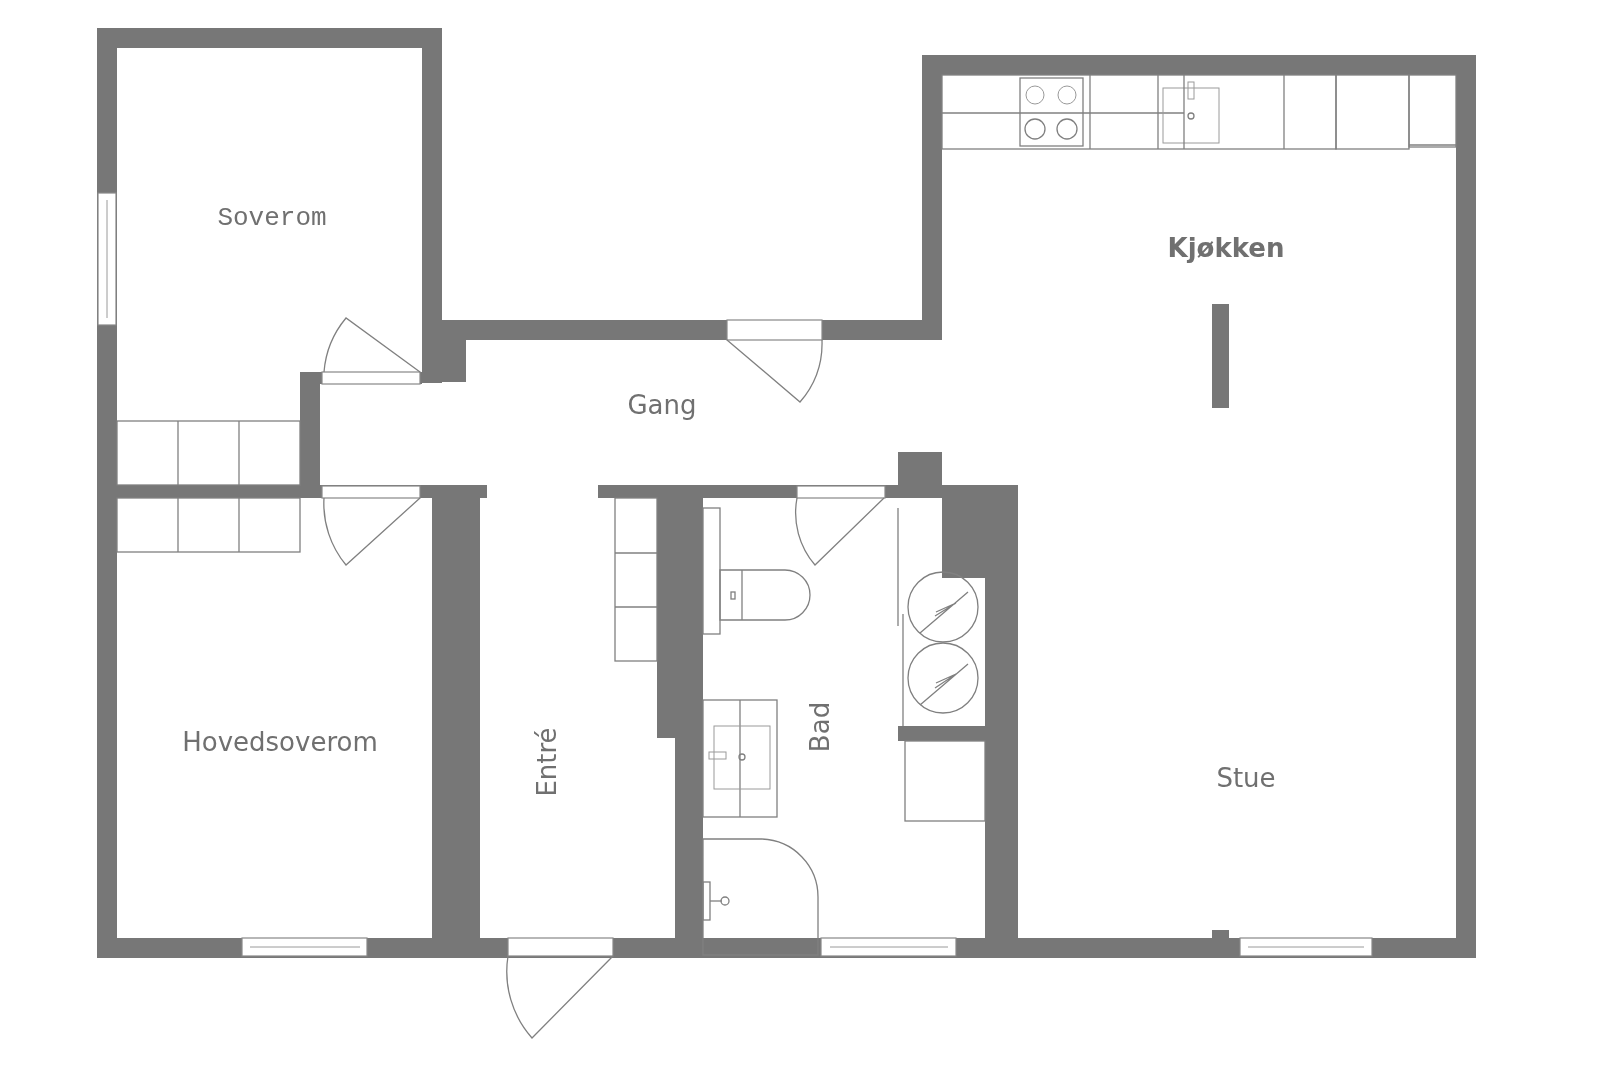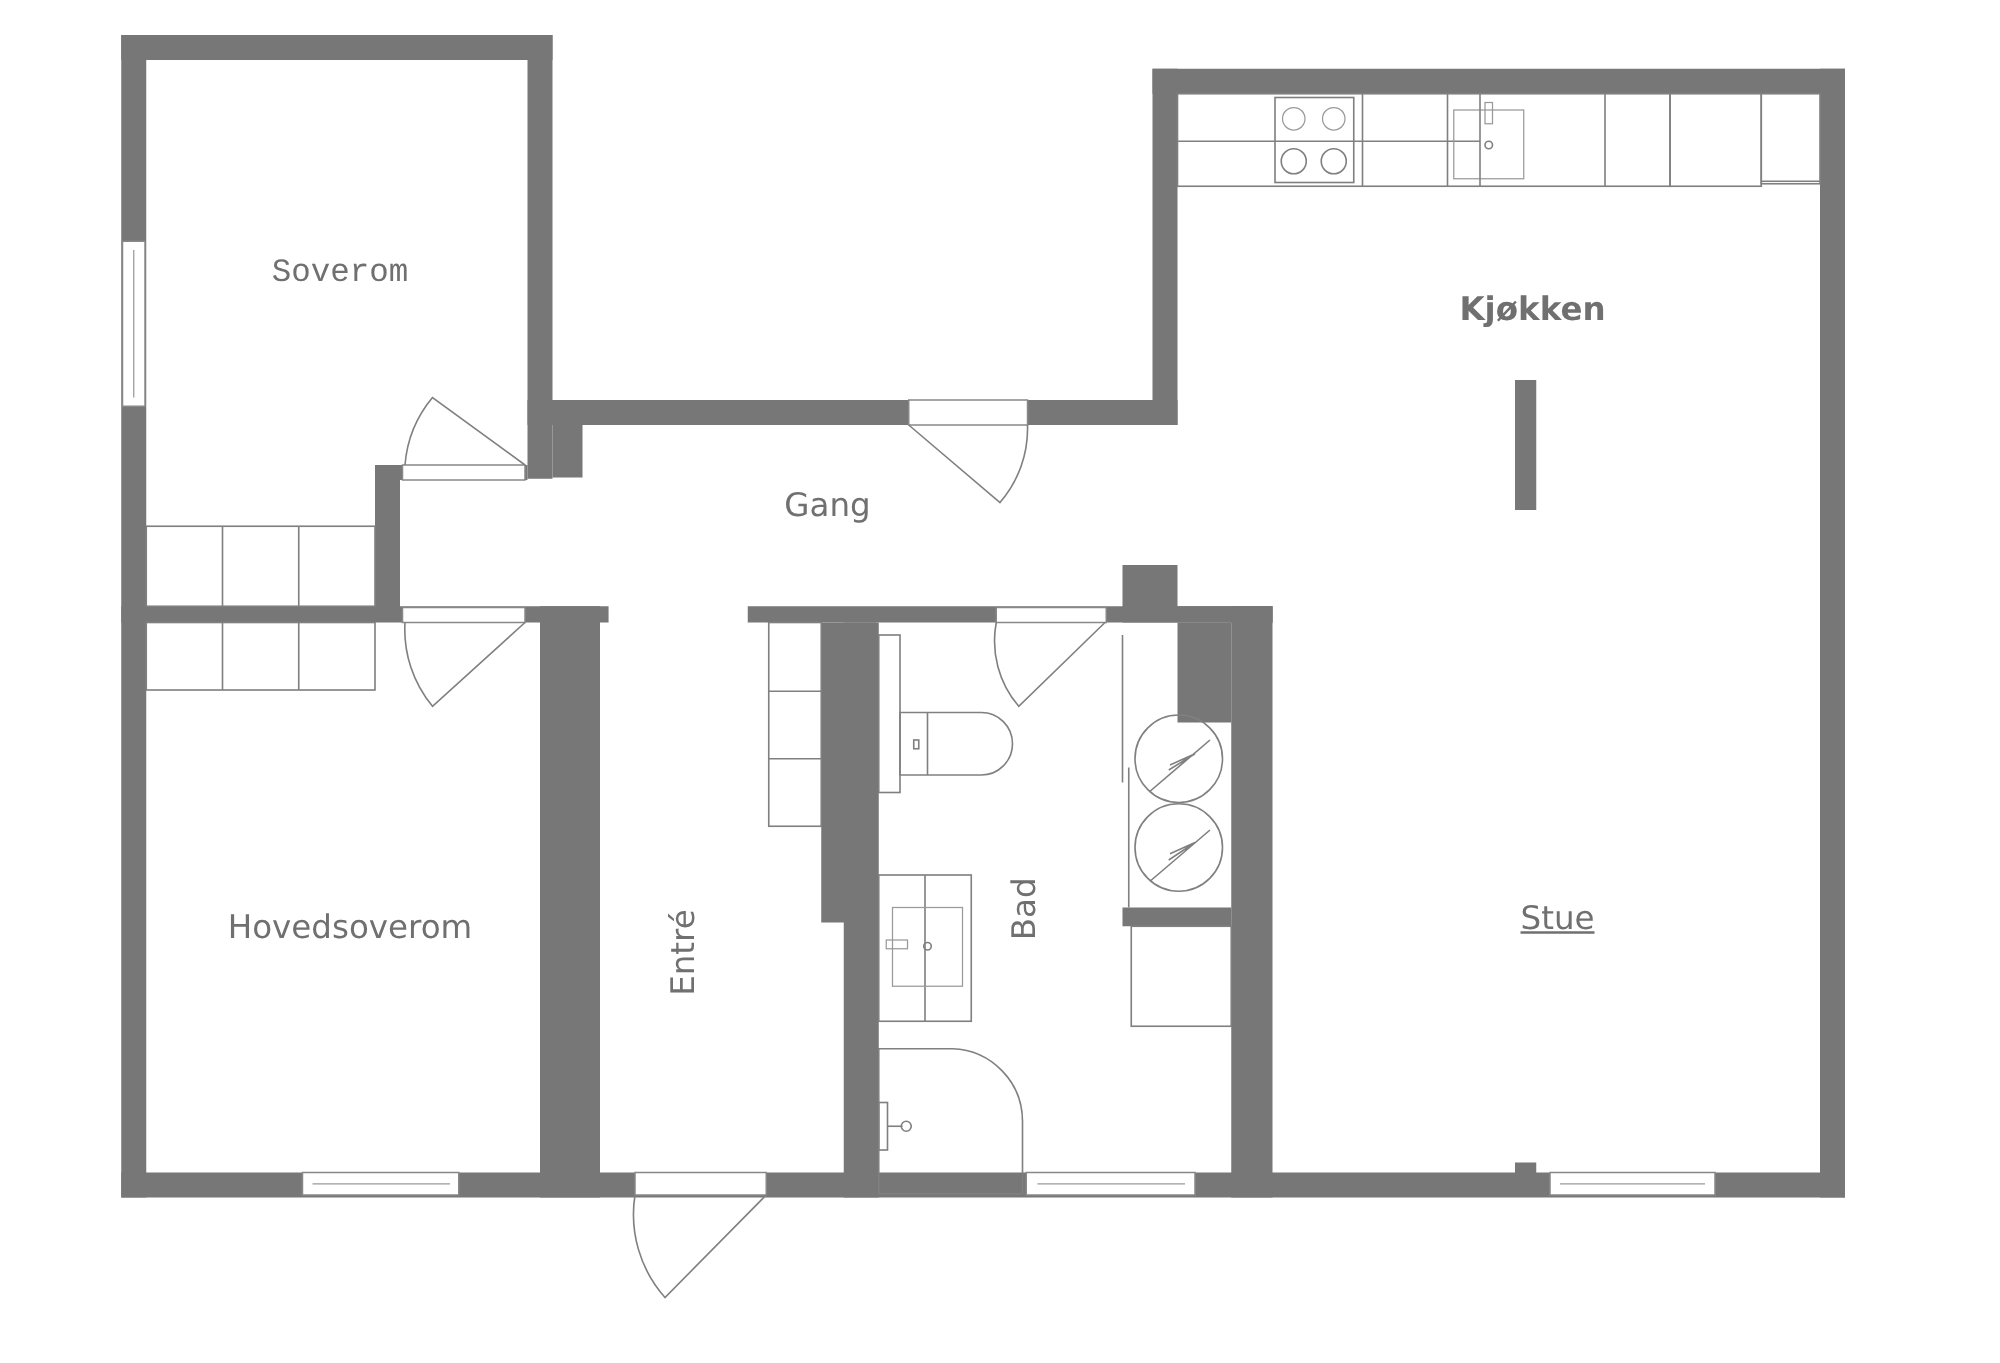--- a/index.html
+++ b/index.html
@@ -159,13 +159,13 @@
     <rect class="line" x="905" y="741" width="80" height="80"></rect>
   </g>
 </svg>
 
 <div class="label" style="left:272px; top:218px;font-family:Liberation Mono, monospace;">Soverom</div>
 <div class="label" style="left:1226px; top:248px;font-weight:bold;">Kjøkken</div>
 <div class="label" style="left:662px; top:405px;">Gang</div>
 <div class="label" style="left:280px; top:742px;">Hovedsoverom</div>
 <div class="label rot" style="left:547px; top:762px;">Entré</div>
 <div class="label rot" style="left:820px; top:727px;">Bad</div>
-<div class="label" style="left:1246px; top:735px;text-decoration:underline;">Stue</div>
+<div class="label" style="left:1246px; top:778px;">Stue</div>
 
 </body></html>

